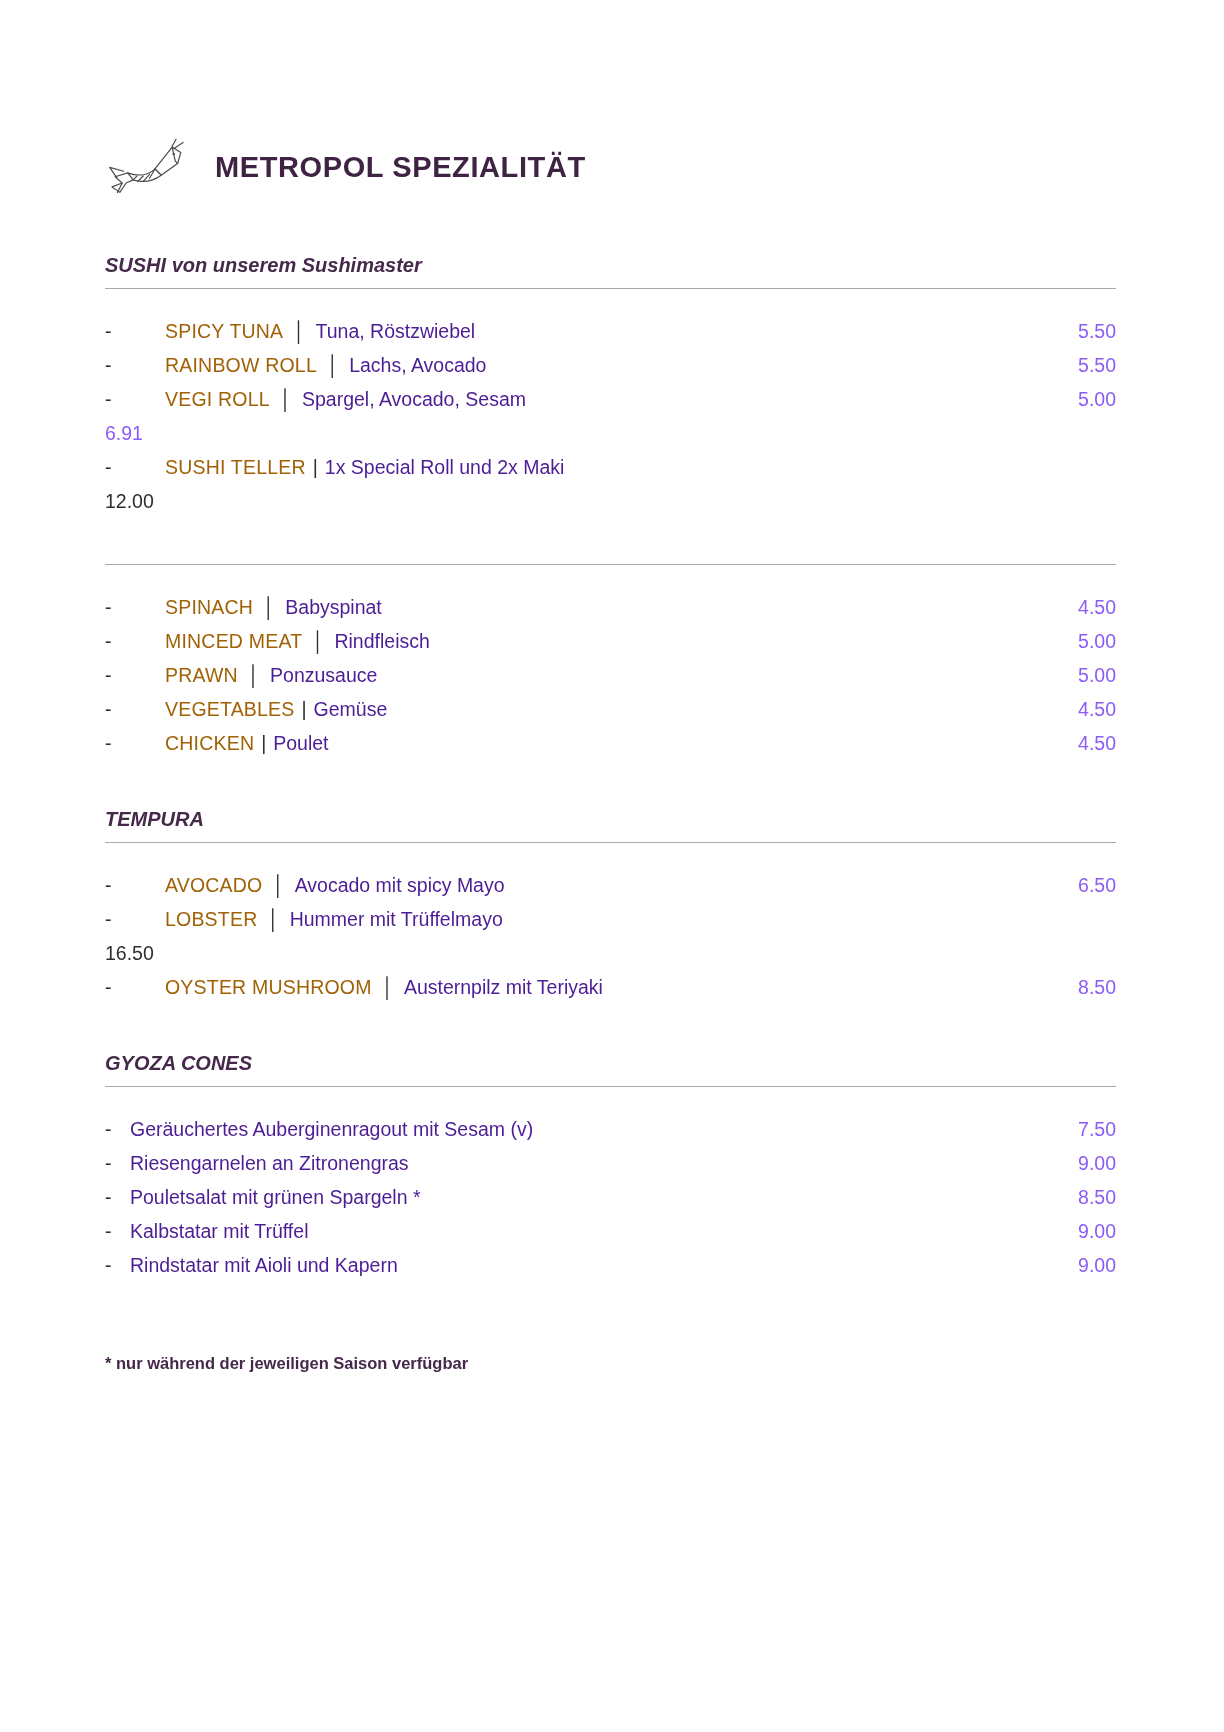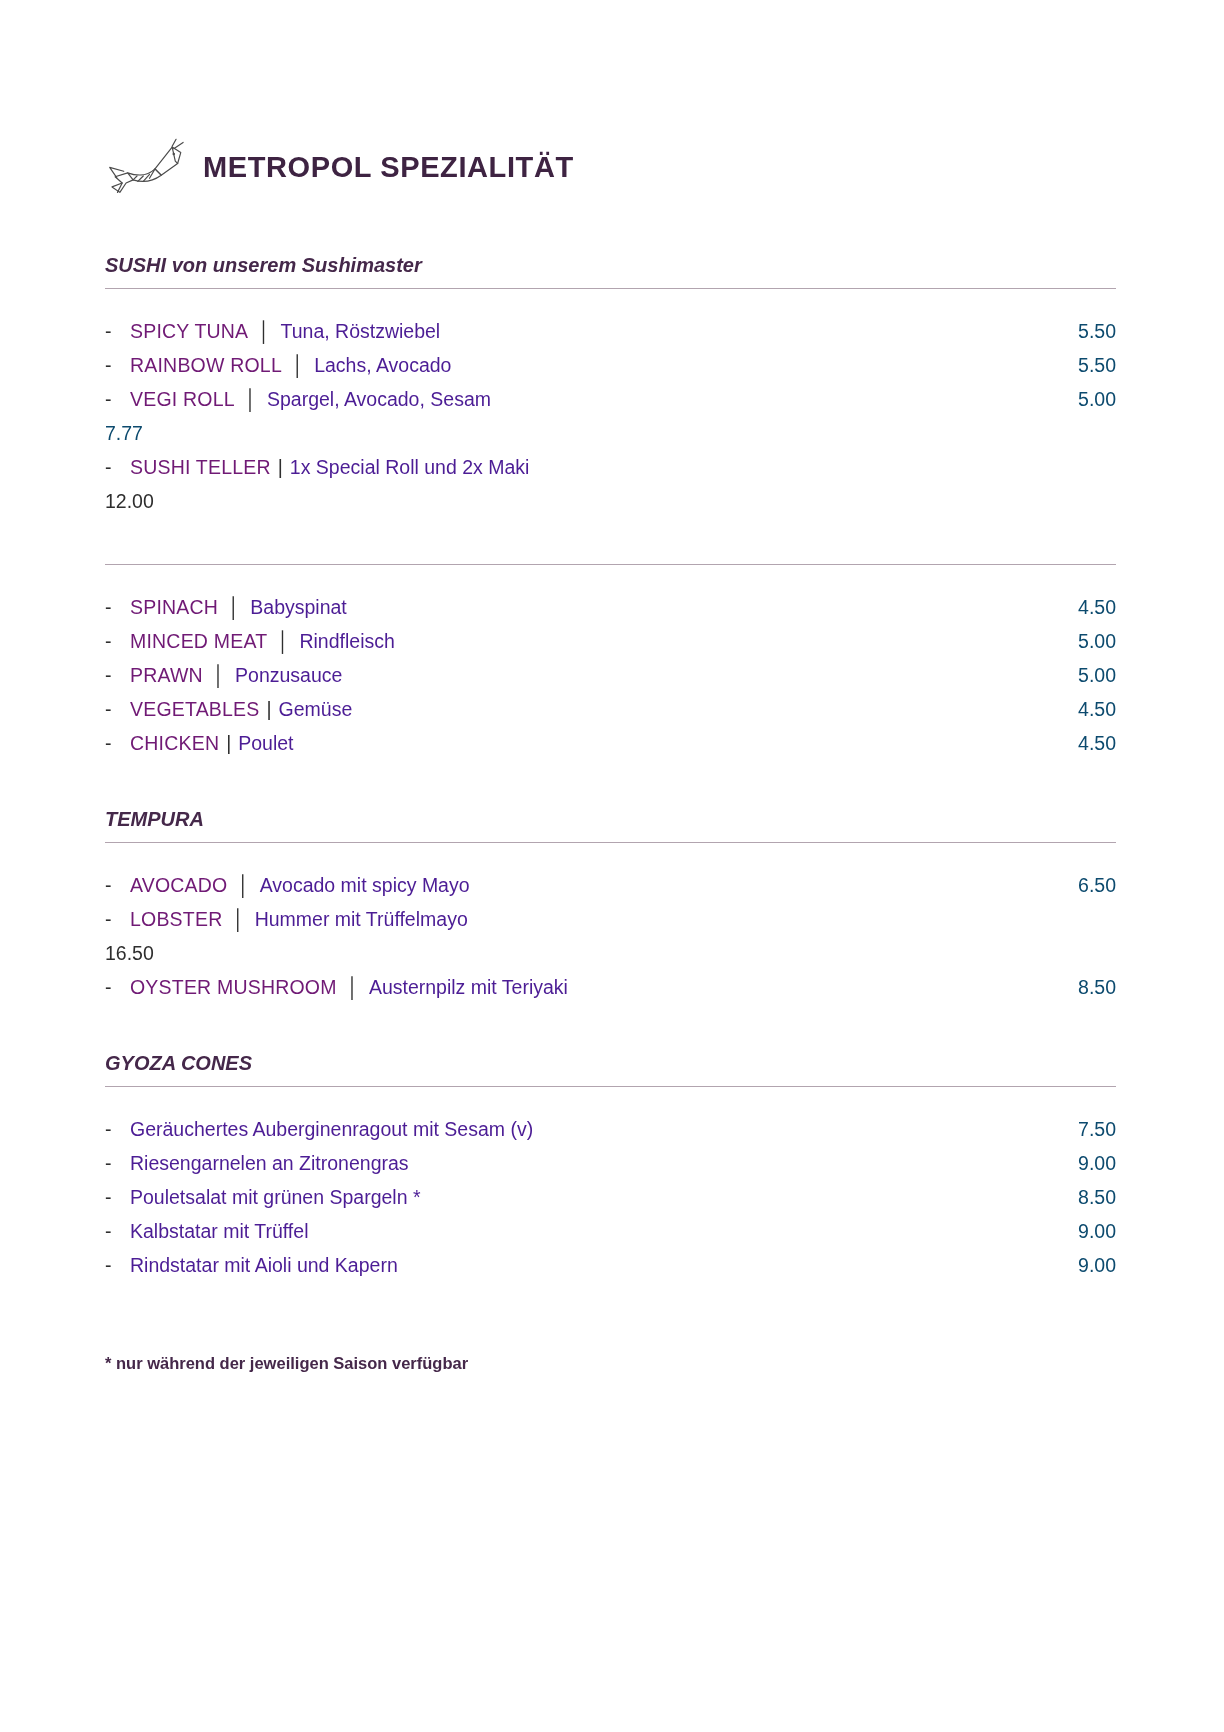--- a/index.html
+++ b/index.html
@@ -14,21 +14,21 @@
   .page {
     width: 100%;
     height: 100%;
     padding: 136px 108px 0 105px;
   }
 
   
   .brand-row {
     display: flex;
     align-items: center;
-    gap: 16px;
+    gap: 28px;
     margin-bottom: 54px;
   }
   .logo-box { width: 82px; height: 62px; flex: 0 0 auto; }
   .logo-box svg { width: 100%; height: 100%; }
   .page-title {
     font-size: 29px;
     font-weight: 700;
     letter-spacing: 0.6px;
     color: #3e2342;
   }
@@ -51,27 +51,27 @@
   
   .item-list { font-size: 19.5px; }
   .menu-item {
     display: flex;
     justify-content: space-between;
     align-items: baseline;
     line-height: 34px;
   }
   .item-text { white-space: pre-wrap; }
   .bullet { display: inline-block; width: 25px; color: #2e2e2e; }
-  .item-name { color: #701a75; letter-spacing: 0.2px; }
+  .item-name { color: #a16207; letter-spacing: 0.2px; margin-left: 35px; }
   .item-name.extra-indent { padding-left: 9px; }
   .item-sep { color: #2f2f2f; }
   .sep-tall { margin: 0 10px; font-weight: 300; }
   .sep-thin { margin: 0 7px; }
   .item-desc { color: #4c1d95; }
-  .item-price { color: #0c4a6e; }
+  .item-price { color: #8b5cf6; }
   .wrapped-price { line-height: 34px; color: #2e2e2e; }
 
   
   .footnote {
     margin-top: 72px;
     font-size: 16.5px;
     font-weight: 700;
     color: #45284a;
   }
 </style>
@@ -118,21 +118,21 @@
           </div>
           <div class="menu-item">
             <div class="item-text"><span class="bullet">-</span><span class="item-name">RAINBOW ROLL</span><span class="item-sep sep-tall">│</span><span class="item-desc">Lachs, Avocado</span></div>
             <span class="item-price">5.50</span>
           </div>
           <div class="menu-item">
             <div class="item-text"><span class="bullet">-</span><span class="item-name">VEGI ROLL</span><span class="item-sep sep-tall">│</span><span class="item-desc">Spargel, Avocado, Sesam</span></div>
             <span class="item-price">5.00</span>
           </div>
           <div class="menu-item">
-            <span class="item-price">7.77</span>
+            <span class="item-price">6.91</span>
           </div>
           <div class="menu-item">
             <div class="item-text"><span class="bullet">-</span><span class="item-name">SUSHI TELLER</span><span class="item-sep sep-thin">|</span><span class="item-desc">1x Special Roll und 2x Maki</span></div>
           </div>
           <div class="wrapped-price">12.00</div>
         </div>
       </section>
       <section class="menu-section">
         <div class="section-rule"></div>
         <div class="item-list">

